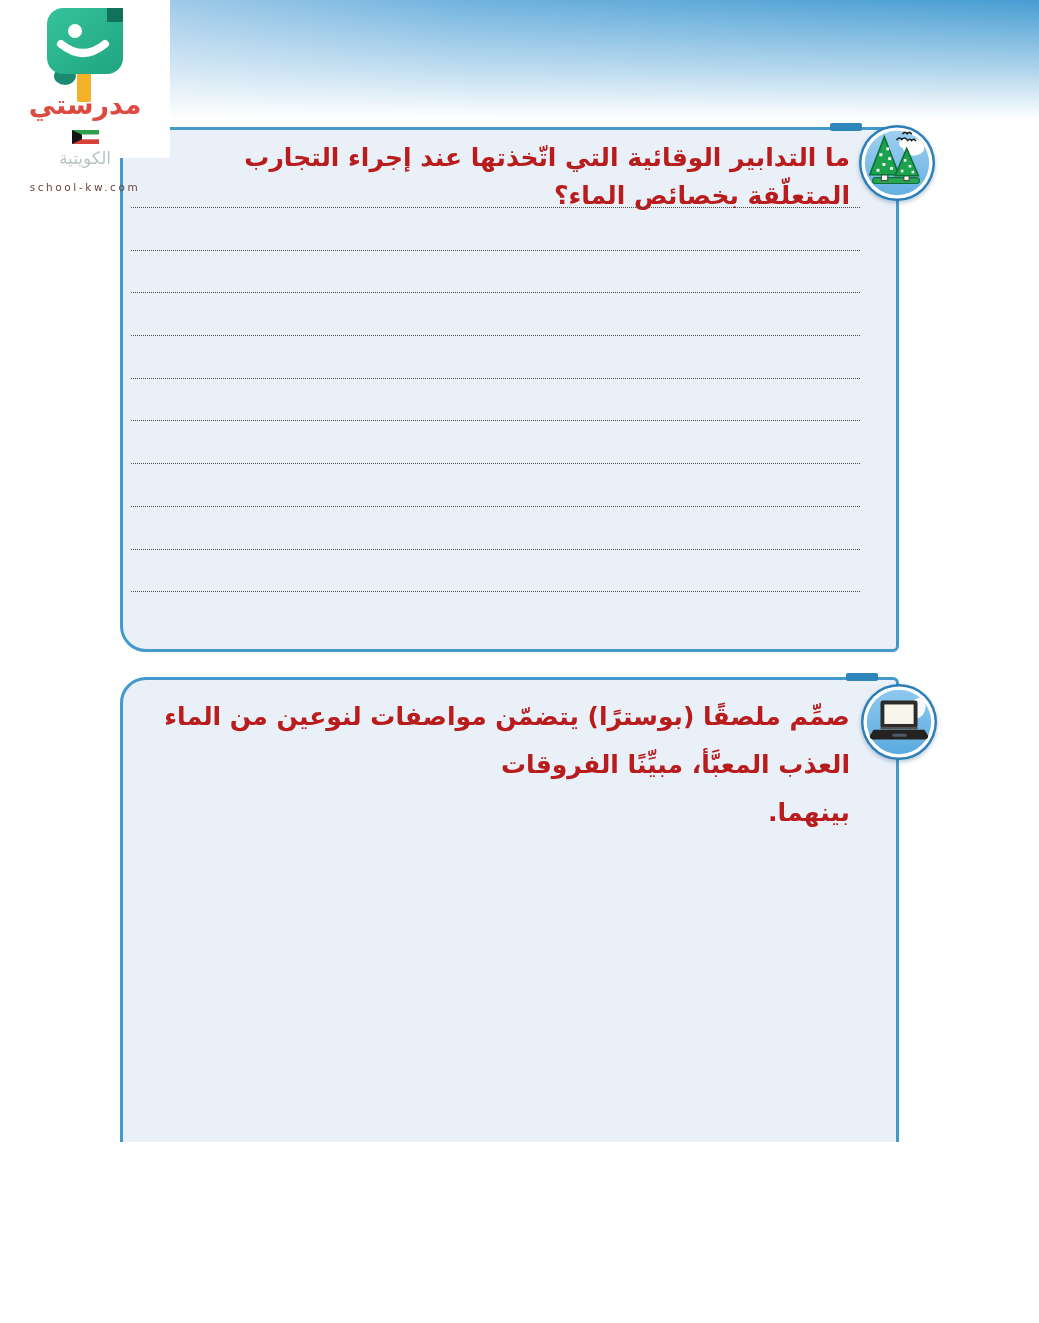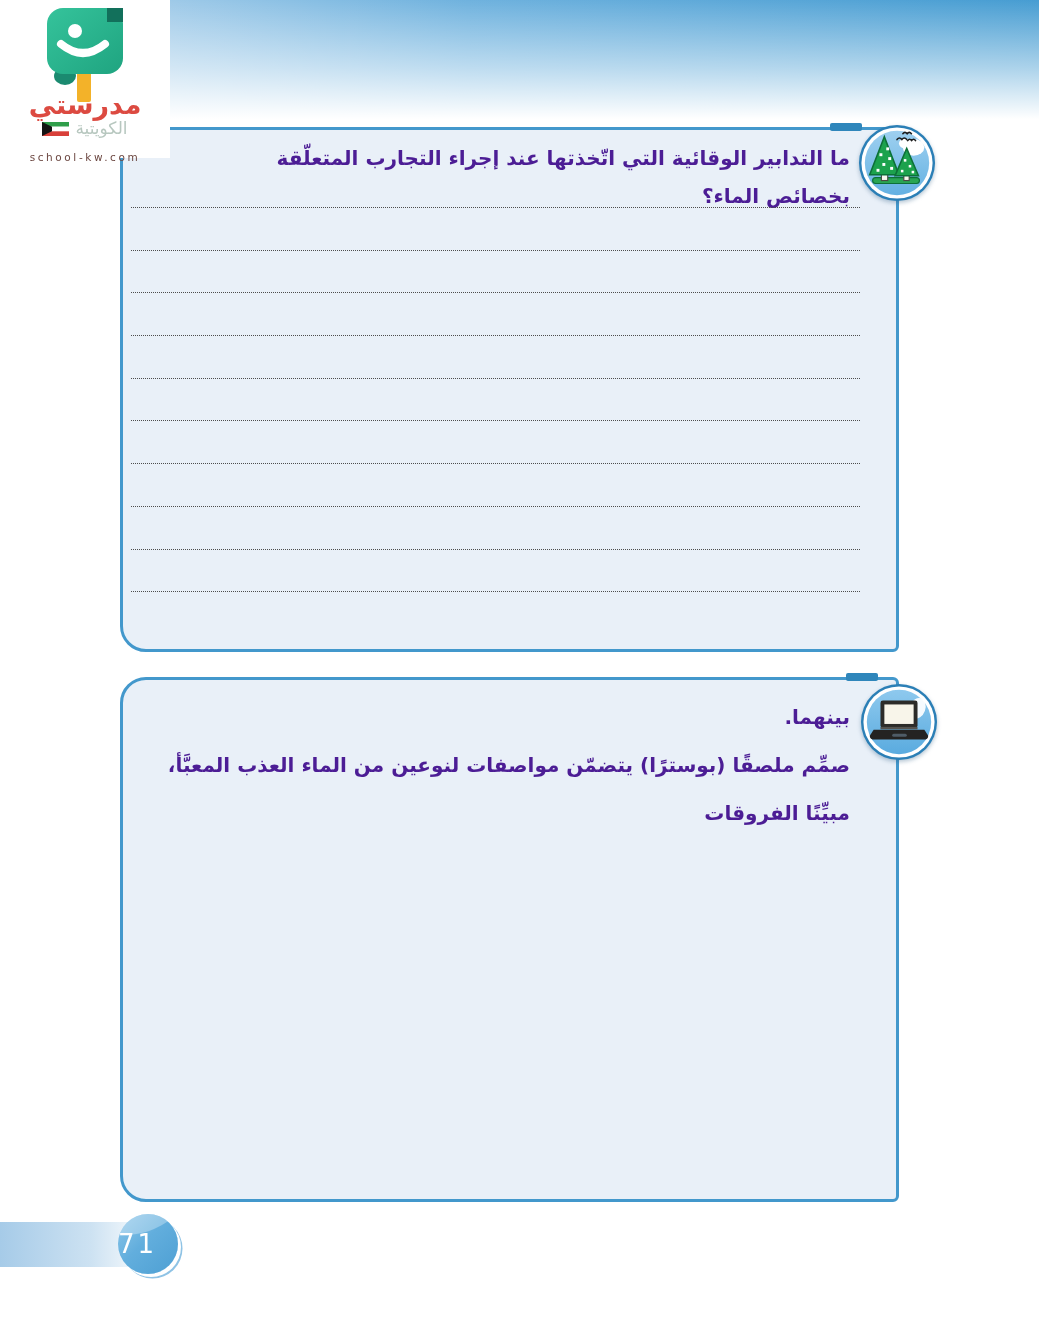--- a/index.html
+++ b/index.html
@@ -1,18 +1,18 @@
 <!DOCTYPE html>
 <html lang="ar"><head>
 <meta charset="utf-8">
 <style>
   html,body{margin:0;padding:0;background:#ffffff;}
   .page{
     position:relative;
-    width:1039px;height:1323px;
+    width:1039px;height:1142px;
     background:#ffffff;
     overflow:hidden;
     font-family:"DejaVu Sans",sans-serif;
   }
   
   .top-band{
     position:absolute;top:0;left:0;width:1039px;height:124px;
     background:
       linear-gradient(to bottom, rgba(255,255,255,0) 0%, rgba(255,255,255,.55) 55%, #ffffff 96%),
       linear-gradient(to right, #b9d7ee 0%, #6fb2de 45%, #479dd2 100%);
@@ -22,41 +22,41 @@
     position:absolute;top:0;left:0;width:170px;height:158px;
     background:#ffffff;z-index:6;text-align:center;
   }
   .logo-bubble{display:block;margin:4px auto 0 auto;}
   .logo-title{
     font-size:27px;font-weight:bold;color:#dc4a41;line-height:26px;margin-top:-12px;
     direction:rtl;
   }
   .logo-row{
     display:flex;align-items:center;justify-content:center;gap:6px;
-    margin-top:2px;direction:ltr;
+    margin-top:12px;direction:ltr;flex-direction:column;
   }
   .logo-sub{font-size:17px;color:#b7c7bf;direction:rtl;line-height:17px;}
   .logo-url{
     font-size:10.5px;color:#6b4640;letter-spacing:2.6px;margin-top:14px;
     font-family:"DejaVu Sans",sans-serif;
   }
   
   .box{
     position:absolute;left:120px;width:779px;height:525px;
     background:#e9f0f8;
     border:3px solid #4398cc;
     border-radius:26px 6px 6px 26px;
     box-sizing:border-box;
     z-index:2;
   }
   .box.q{top:127px;}
   .box.a{top:677px;}
   .box-text{
-    direction:rtl;text-align:right;color:#4c1d95;
-    font-size:20px;font-weight:600;
+    direction:rtl;text-align:right;color:#b91c1c;
+    font-size:25px;font-weight:600;
   }
   .q .box-text{margin:9px 46px 0 70px;line-height:38px;}
   .a .box-text{margin:13px 46px 0 16px;line-height:48px;}
   
   .lines{position:absolute;left:8px;right:36px;top:35px;}
   .dotline{height:41.7px;border-bottom:1.6px dotted #4d4d4d;}
   .dotline:first-child{height:42px;}
   
   .tab{
     position:absolute;width:32px;height:8px;background:#2f86bb;border-radius:2px;z-index:3;
@@ -176,22 +176,22 @@
       <g stroke="#1d1d1d" stroke-width="1.6" fill="none" stroke-linecap="round">
         <path d="M40 16 q2.5,-3.2 5,0 q2.5,-3.2 5,0"></path>
         <path d="M46 10 q2.2,-2.8 4.4,0 q2.2,-2.8 4.4,0"></path>
         <path d="M51 17 q2,-2.6 4,0 q2,-2.6 4,0"></path>
       </g>
     </svg>
   </div>
 
   <section class="box a">
     <div class="box-text">
+      <div>صمِّم ملصقًا (بوسترًا) يتضمّن مواصفات لنوعين من الماء العذب المعبَّأ، مبيِّنًا الفروقات</div>
       <div>بينهما.</div>
-      <div>صمِّم ملصقًا (بوسترًا) يتضمّن مواصفات لنوعين من الماء العذب المعبَّأ، مبيِّنًا الفروقات</div>
     </div>
   </section>
   <div class="tab t2"></div>
 
   <div class="badge b2">
     <svg width="78" height="78" viewBox="0 0 80 80">
       <defs>
         <linearGradient id="sky2" x1="0" y1="0" x2="0" y2="1">
           <stop offset="0" stop-color="#8ec9ee"></stop>
             <stop offset="1" stop-color="#5aabdf"></stop>

